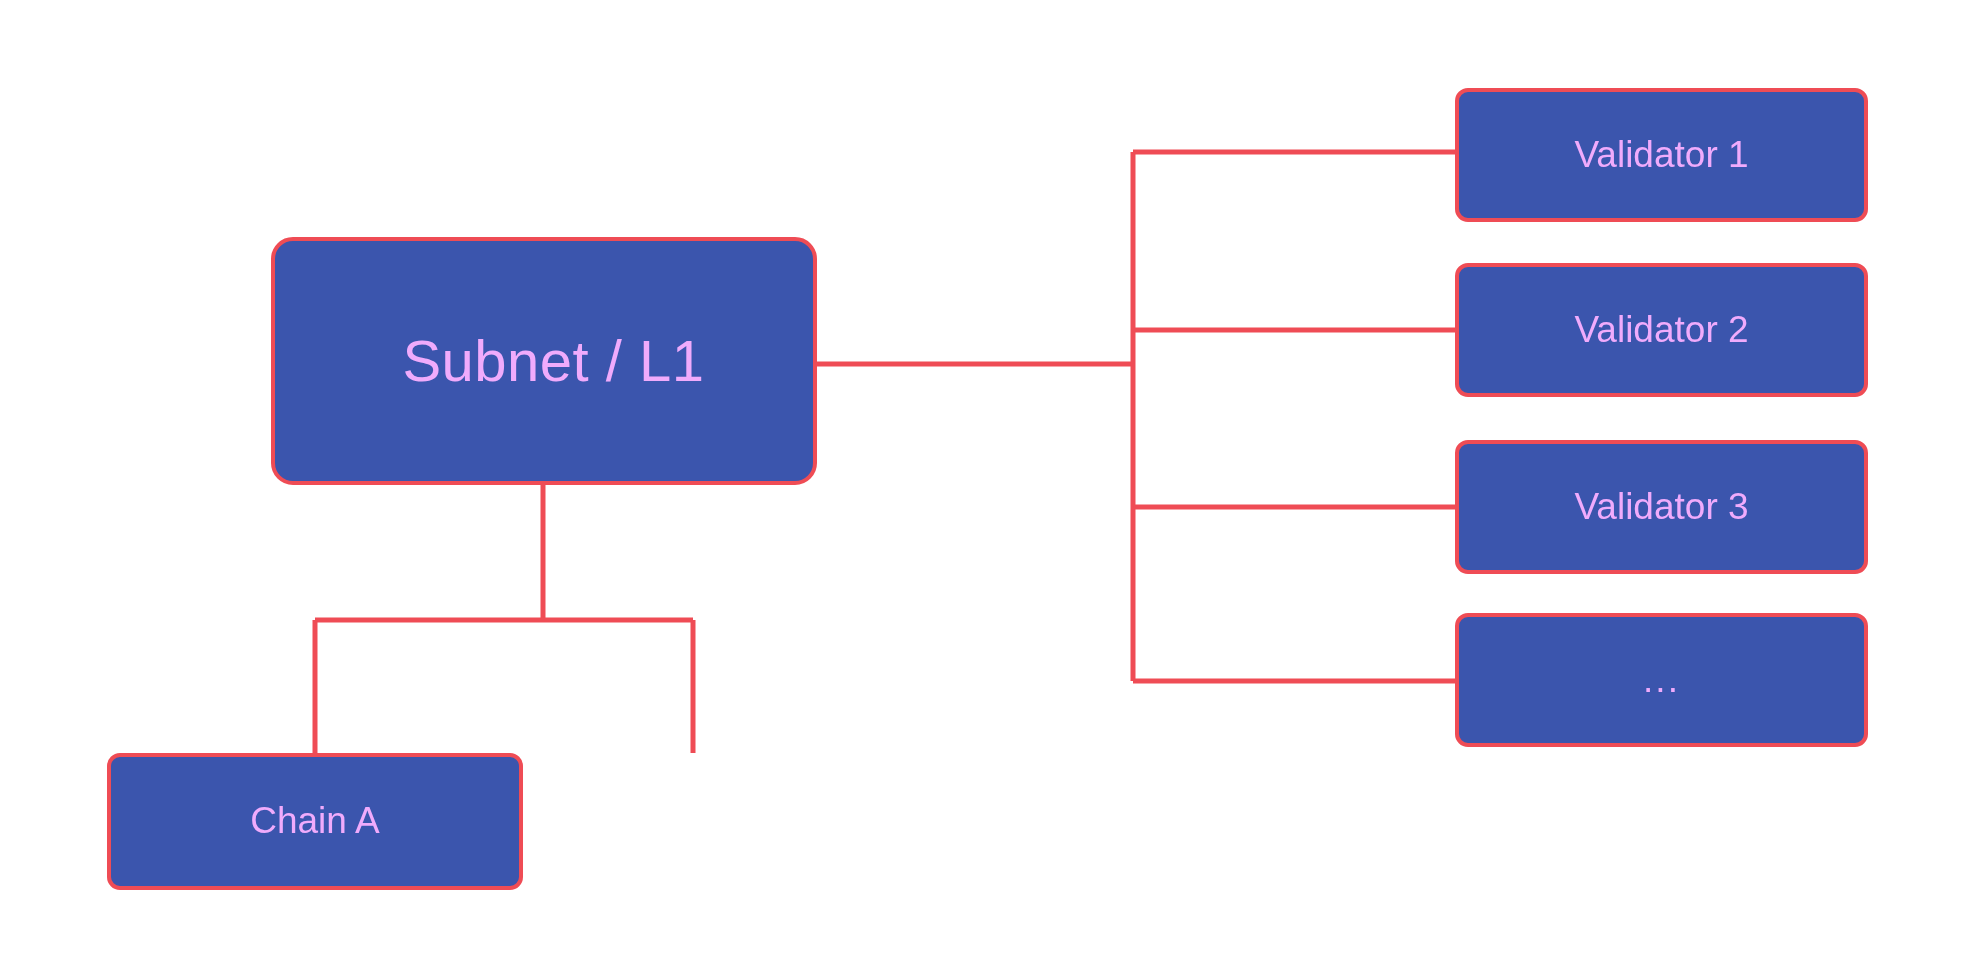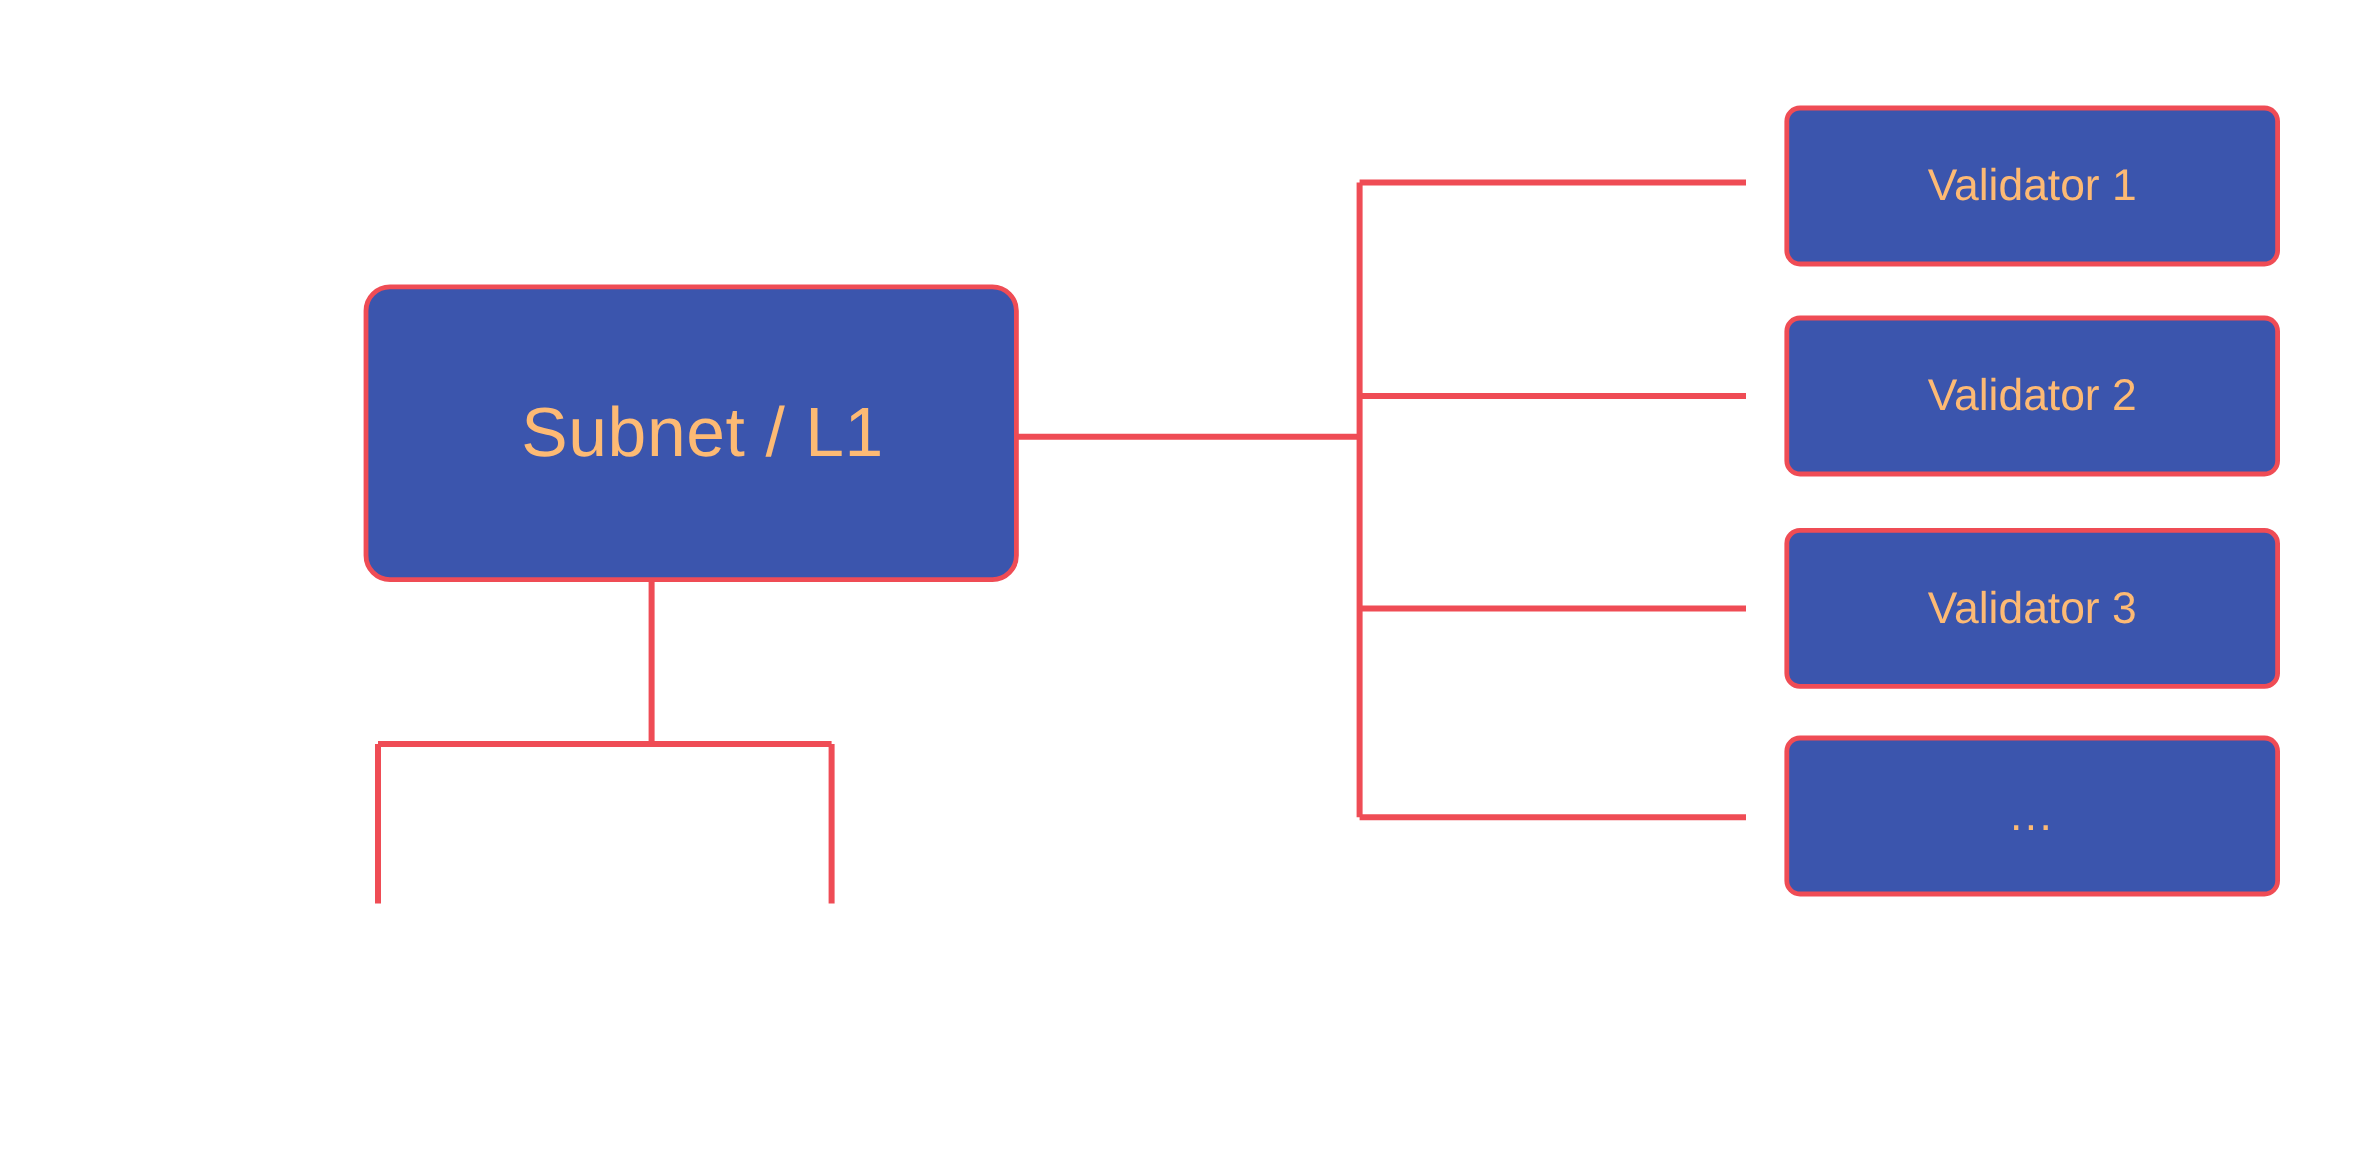--- a/index.html
+++ b/index.html
@@ -29,25 +29,24 @@
   
   .node {
     position: absolute;
     box-sizing: border-box;
     background: #3b55ad;
     border: 4px solid #ef4c55;
     border-radius: 14px;
     display: flex;
     align-items: center;
     justify-content: center;
-    color: #fdba74;
+    color: #f0abfc;
     text-align: center;
     line-height: 1.1;
     z-index: 5;
-    margin-left: 32px;
   }
   .node-root {
     left: 271px;
     top: 237px;
     width: 546px;
     height: 248px;
     border-radius: 22px;
     font-size: 58px;
     letter-spacing: 0.5px;
     padding-left: 19px;
@@ -93,20 +92,23 @@
       <path d="M 315 620 L 693 620"></path>
       <path d="M 315 620 L 315 753"></path>
       <path d="M 693 620 L 693 753"></path>
     </g>
   </svg>
 
   <div class="node node-root">
     <span>Subnet / L1</span>
   </div>
 
+  <div class="node node-chain node-chain-a">
+    <span>Chain A</span>
+  </div>
 
 
   <div class="node node-validator v1">
     <span>Validator 1</span>
   </div>
 
   <div class="node node-validator v2">
     <span>Validator 2</span>
   </div>
 

